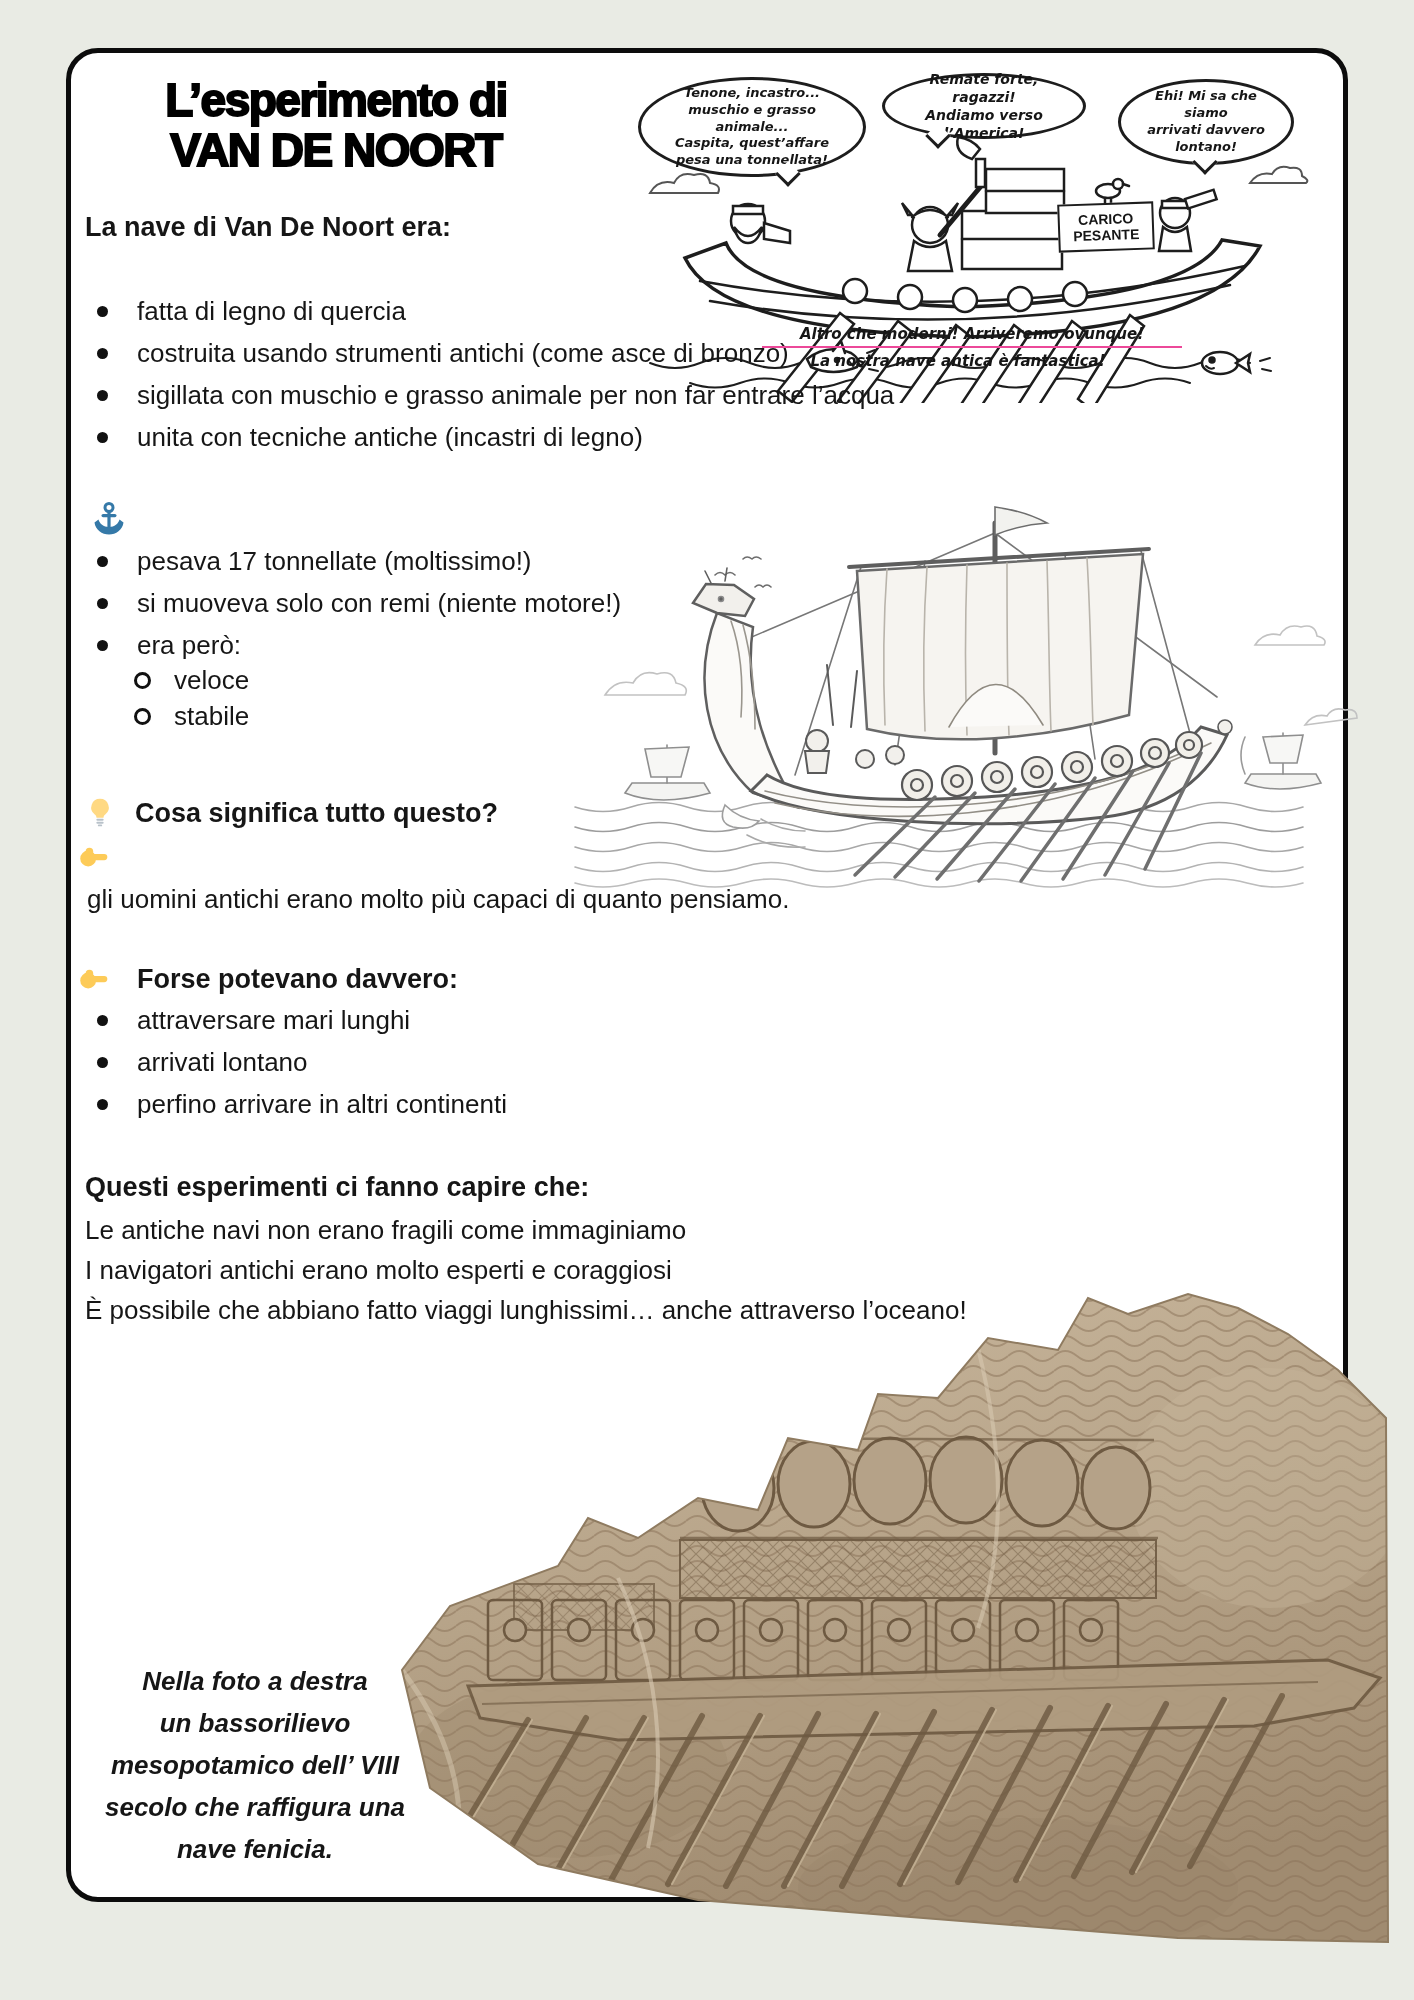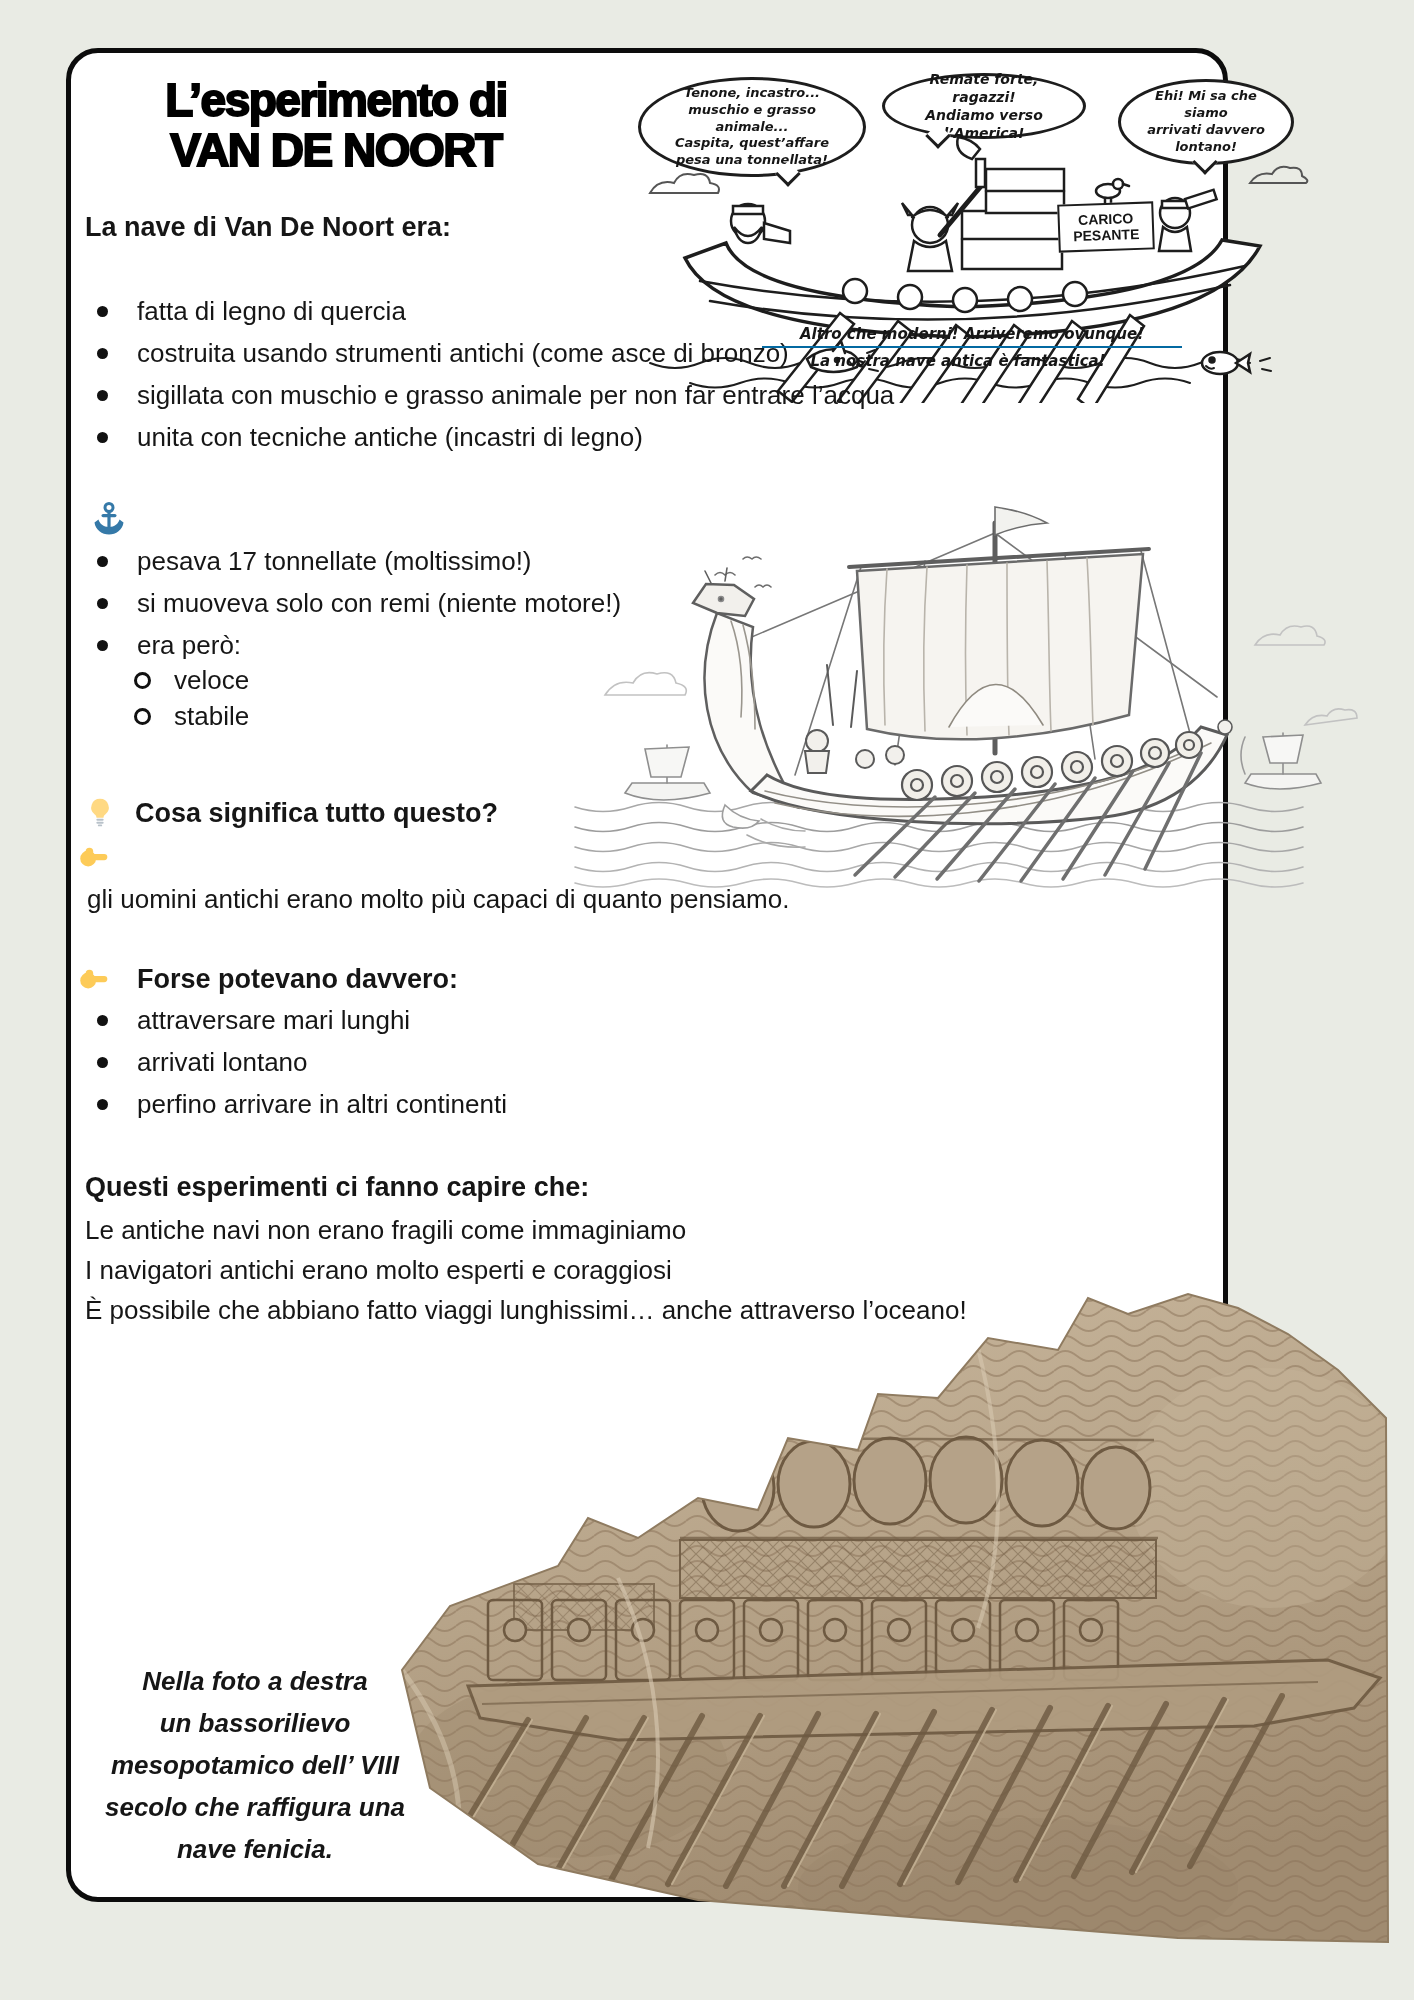--- a/index.html
+++ b/index.html
@@ -1,18 +1,18 @@
 <!DOCTYPE html>
 <html><head>
 <meta charset="utf-8">
 <style>
   html,body{margin:0;padding:0;background:#e9ebe4;}
   .canvas{position:relative;width:1414px;height:2000px;background:#e9ebe4;overflow:hidden;
           font-family:"Liberation Sans","DejaVu Sans",sans-serif;color:#161616;}
-  .page{position:absolute;left:66px;top:48px;width:1162px;height:1854px;box-sizing:border-box;
+  .page{position:absolute;left:66px;top:48px;width:1282px;height:1854px;box-sizing:border-box;
         background:#ffffff;border:5px solid #0c0c0c;border-radius:32px;z-index:1;}
   
   .title-block{position:absolute;left:30px;top:22px;width:470px;text-align:center;}
   .title-line{font-weight:bold;font-size:46px;line-height:50px;letter-spacing:-1.5px;color:#000;
               -webkit-text-stroke:2px #000;}
   
   .h-bold{position:absolute;font-size:27px;font-weight:bold;line-height:32px;}
   .body-line{position:absolute;font-size:26px;line-height:32px;}
   ul.dots{position:absolute;list-style:none;margin:0;padding:0;}
   ul.dots li{position:relative;font-size:26px;line-height:30px;margin-bottom:12px;padding-left:46px;}
@@ -33,21 +33,21 @@
   .bubble::after{content:'';position:absolute;bottom:-9px;width:15px;height:15px;background:#fff;
           border-right:3px solid #1d1d1d;border-bottom:3px solid #1d1d1d;transform:rotate(45deg);}
   .bubble.b1::after{left:62%;}
   .bubble.b2::after{left:22%;}
   .bubble.b3::after{left:44%;}
   .cargo-sign{position:absolute;left:428px;top:140px;width:92px;height:44px;background:#fff;border:2.5px solid #1d1d1d;
           display:flex;align-items:center;justify-content:center;text-align:center;font-weight:bold;font-size:14px;
           line-height:1.15;white-space:pre-line;transform:rotate(-2deg);z-index:3;}
   .tagline{position:absolute;width:420px;text-align:center;font-family:"DejaVu Sans",sans-serif;
           font-weight:bold;font-style:italic;font-size:15px;z-index:3;}
-  .tagline.t1{left:132px;top:262px;border-bottom:2px solid #0369a1;padding-bottom:3px;}
+  .tagline.t1{left:132px;top:262px;border-bottom:2px solid #ec4899;padding-bottom:3px;}
   .tagline.t2{left:118px;top:289px;}
   
   .photo-caption{position:absolute;left:19px;top:1607px;width:330px;text-align:center;
           font-weight:bold;font-style:italic;font-size:26px;line-height:42px;white-space:pre-line;}
   
   .ship-art{position:absolute;left:494px;top:422px;width:810px;height:420px;}
   .relief-art{position:absolute;left:318px;top:1288px;width:1082px;height:664px;z-index:5;}
 </style>
 </head>
 <body>

